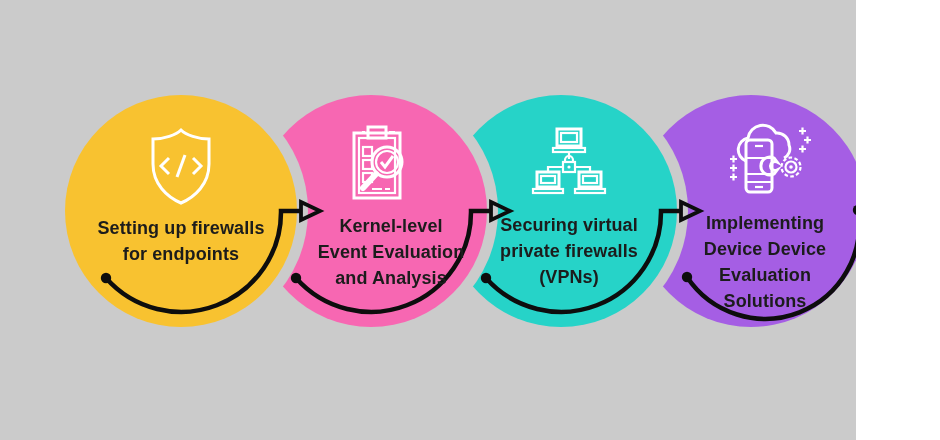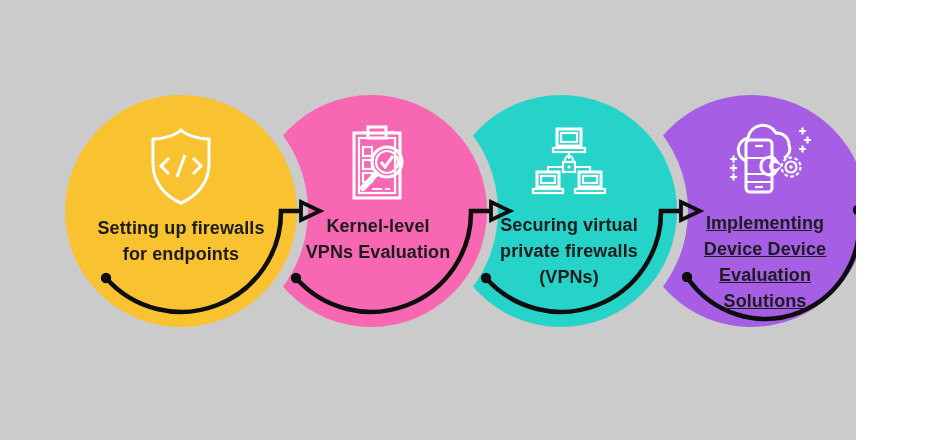--- a/index.html
+++ b/index.html
@@ -14,23 +14,23 @@
     position:absolute;
     width:230px;
     text-align:center;
     font-size:18px;
     line-height:26px;
     font-weight:bold;
     letter-spacing:.1px;
     color:#1c1c1c;
   }
   .label-1{left:66px;top:215px;}
-  .label-2{left:263px;top:213px;}
+  .label-2{left:276px;top:213px;}
   .label-3{left:454px;top:212px;}
-  .label-4{left:650px;top:210px;text-decoration:underline;}
+  .label-4{left:650px;top:210px;}
   .label div{white-space:nowrap;}
   .icon-stroke{stroke:#ffffff;fill:none;stroke-width:3;stroke-miterlimit:10;}
   .icon-thin{stroke:#ffffff;fill:none;stroke-width:2.2;}
   .arrow-path{stroke:#0d0d0d;stroke-width:4.5;fill:none;stroke-linejoin:miter;}
   .arrow-head{stroke:#0d0d0d;stroke-width:3.8;fill:none;stroke-linejoin:miter;}
   .arrow-dot{fill:#0d0d0d;stroke:none;}
 </style>
 </head>
 <body>
 
@@ -132,21 +132,22 @@
       <path class="icon-thin" d="M10 39 h7 M13.5 35.5 v7 M10 48 h7 M13.5 44.5 v7 M10 57 h7 M13.5 53.5 v7"></path>
     </g>
   </svg>
 
   <div class="label label-1">
     <div>Setting up firewalls</div>
     <div>for endpoints</div>
   </div>
   <div class="label label-2">
     <div>Kernel-level</div>
-    <div>VPNs Evaluation</div>
+    <div>Event Evaluation</div>
+    <div>and Analysis</div>
   </div>
   <div class="label label-3">
     <div>Securing virtual</div>
     <div>private firewalls</div>
     <div>(VPNs)</div>
   </div>
   <div class="label label-4">
     <div>Implementing</div>
     <div>Device Device</div>
     <div>Evaluation</div>

